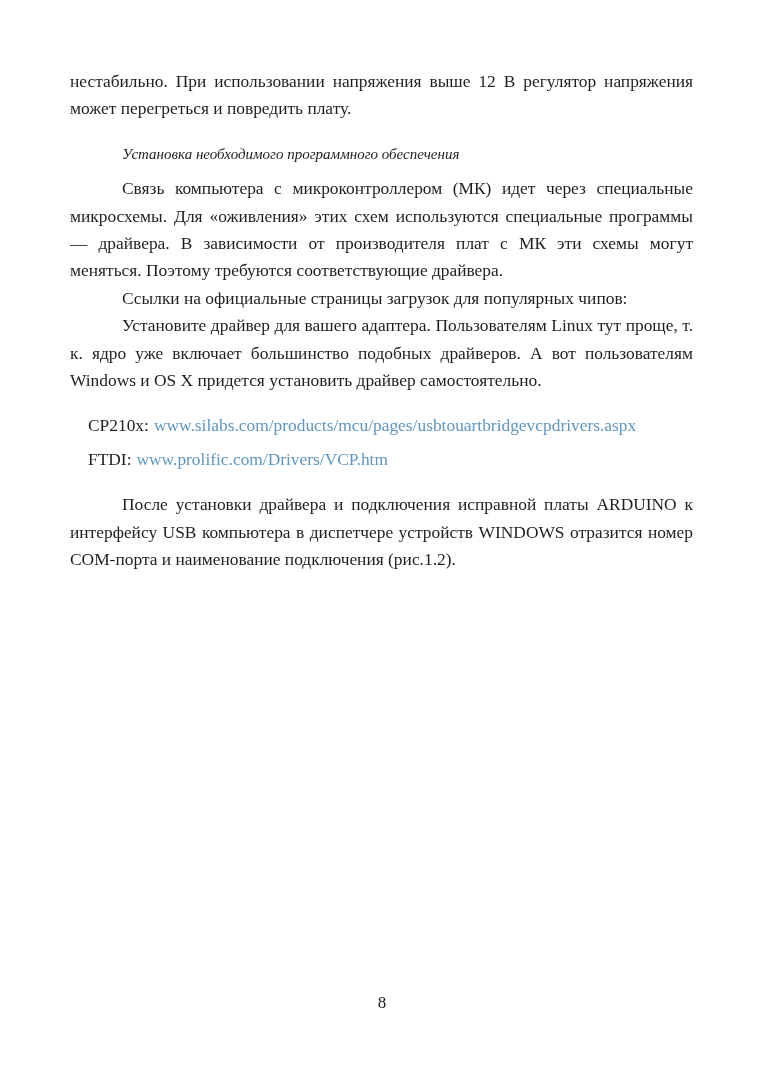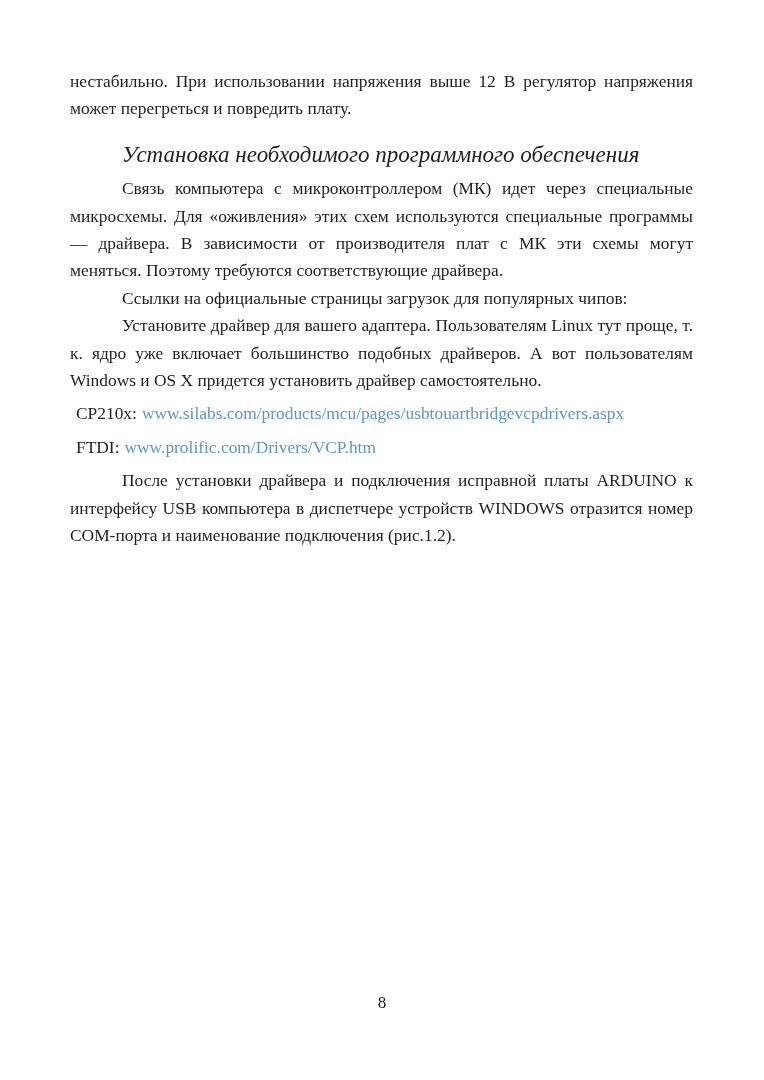--- a/index.html
+++ b/index.html
@@ -32,30 +32,30 @@
   }
 
   .para {
     margin: 0;
     text-indent: 52px;
     hyphens: manual;
   }
   .para.no-indent { text-indent: 0; }
 
   .section-heading {
-    font-size: 23px;
+    font-size: 15px;
     line-height: 27.4px;
     font-weight: normal;
     font-style: italic;
     text-indent: 52px;
     text-align: left;
     margin: 18px 0 7px 0;
   }
 
-  .links { margin: 6px; }
+  .links { margin: 18px; }
   .link-line {
     margin: 6px 0;
     text-indent: 0;
     text-align: left;
     white-space: nowrap;
   }
   .chip-label { margin-right: 5px; }
   .url {
     color: var(--link_color, #5f96be);
     text-decoration: none;

